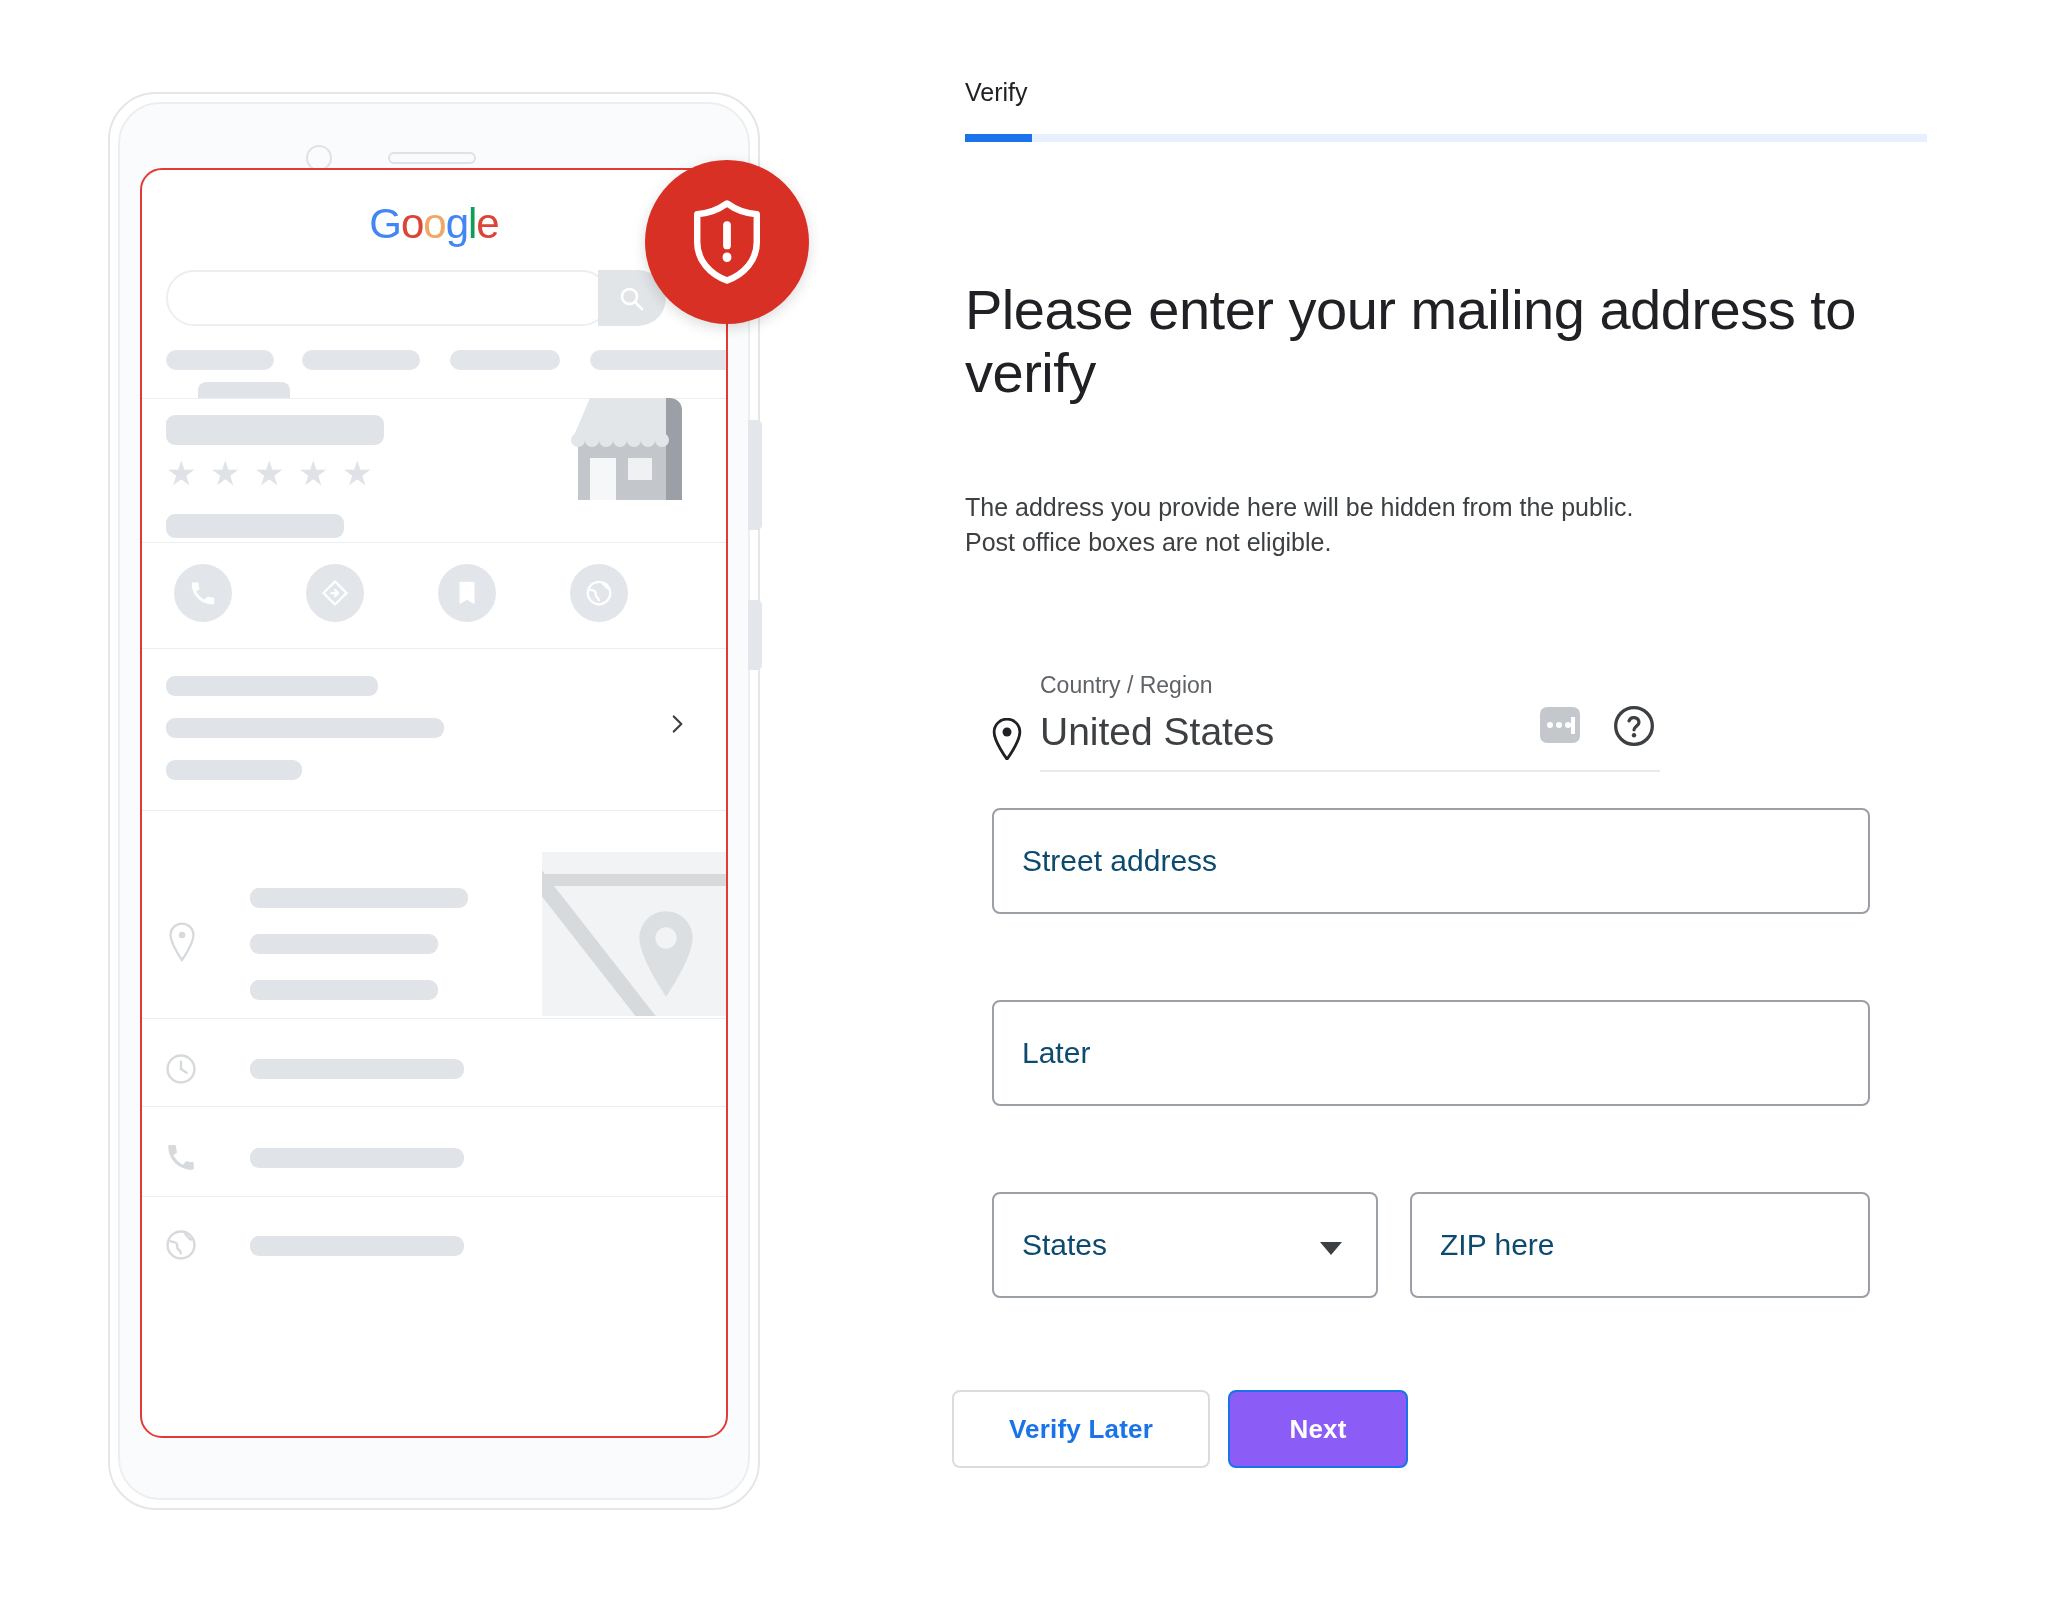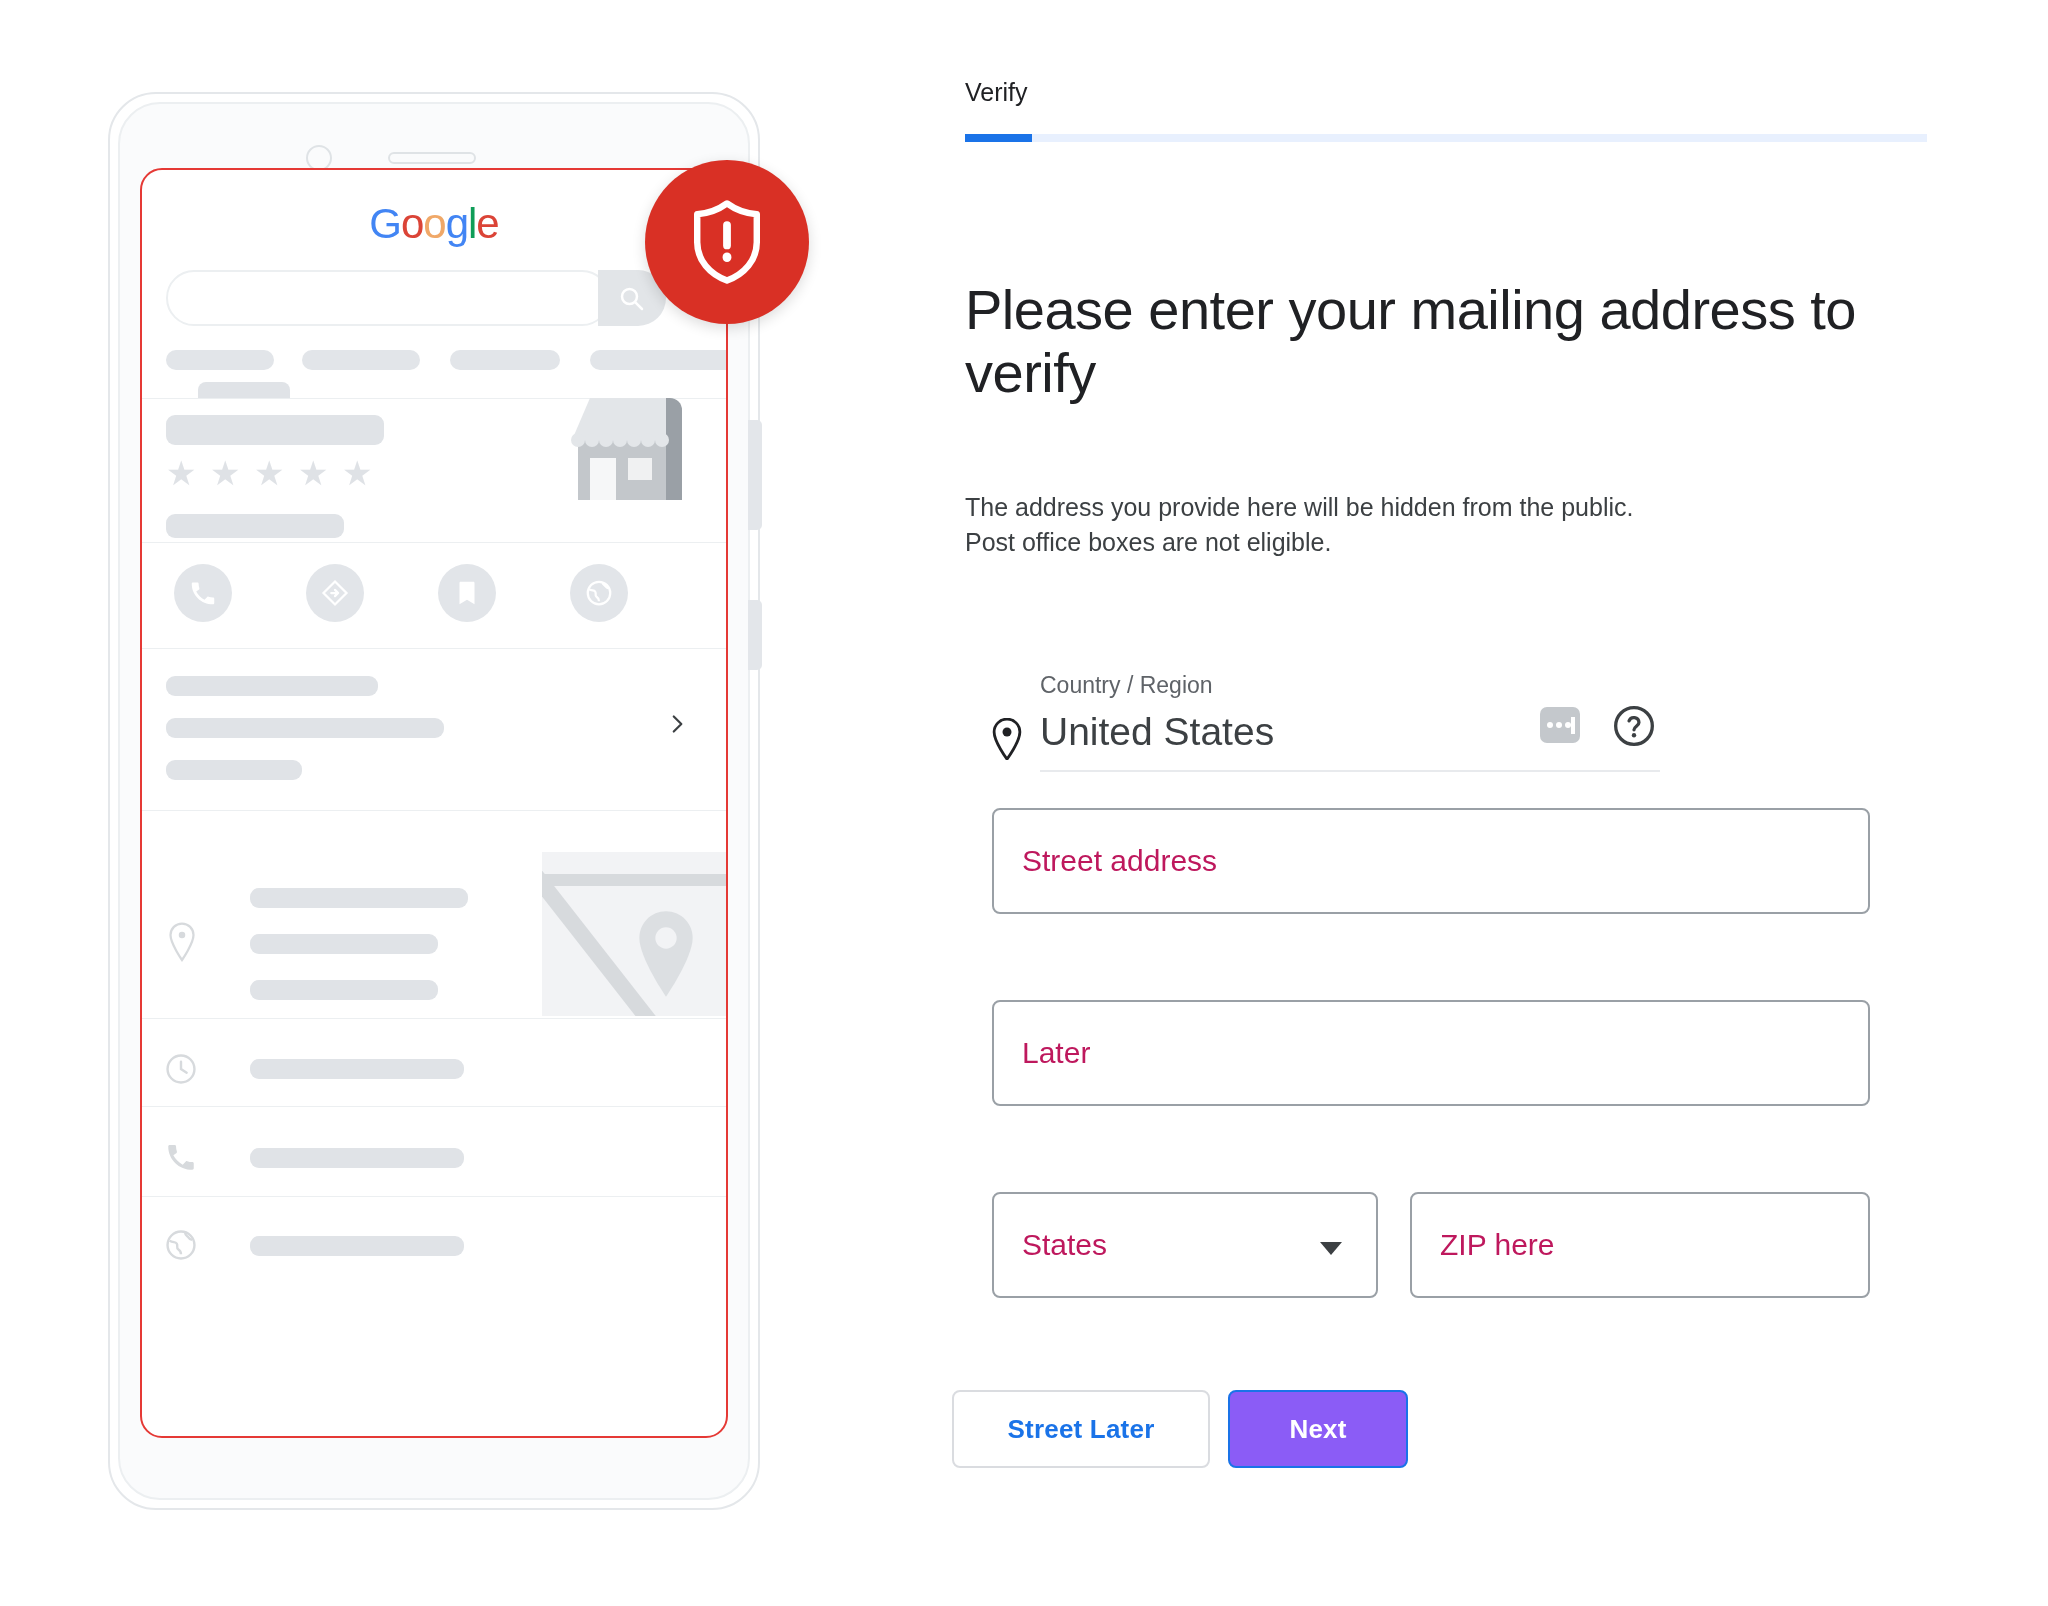--- a/index.html
+++ b/index.html
@@ -155,21 +155,21 @@
   .flag-placeholder .d { position:absolute; top:15px; width:6px; height:6px; border-radius:50%; background:#fff; }
   .flag-placeholder .vb { position:absolute; left:31px; top:10px; width:4px; height:17px; background:#fff; }
   .help-icon { position:absolute; left:650px; top:32px; }
 
   .field {
     position:absolute;
     border:2px solid #9aa0a6; border-radius:8px;
     background:#fff;
     display:flex; align-items:center;
     padding-left:28px;
-    font-size:30px; color:#be185d;
+    font-size:30px; color:#0c4a6e;
   }
   .f-street { left:32px; top:808px; width:878px; height:106px; }
   .f-city   { left:32px; top:1000px; width:878px; height:106px; }
   .f-state  { left:32px; top:1192px; width:386px; height:106px; }
   .f-zip    { left:450px; top:1192px; width:460px; height:106px; }
 
   .dd-arrow {
     position:absolute; right:34px; top:48px;
     width:0; height:0;
     border-left:11px solid transparent;
@@ -379,17 +379,17 @@
     </div>
 
     <div class="field f-street">Street address</div>
     <div class="field f-city">Later</div>
     <div class="field f-state">
       <span>States</span>
       <span class="dd-arrow"></span>
     </div>
     <div class="field f-zip">ZIP here</div>
 
-    <div class="btn btn-later">Street Later</div>
+    <div class="btn btn-later">Verify Later</div>
     <div class="btn btn-next">Next</div>
   </div>
 
 </div>
 
 </body></html>

